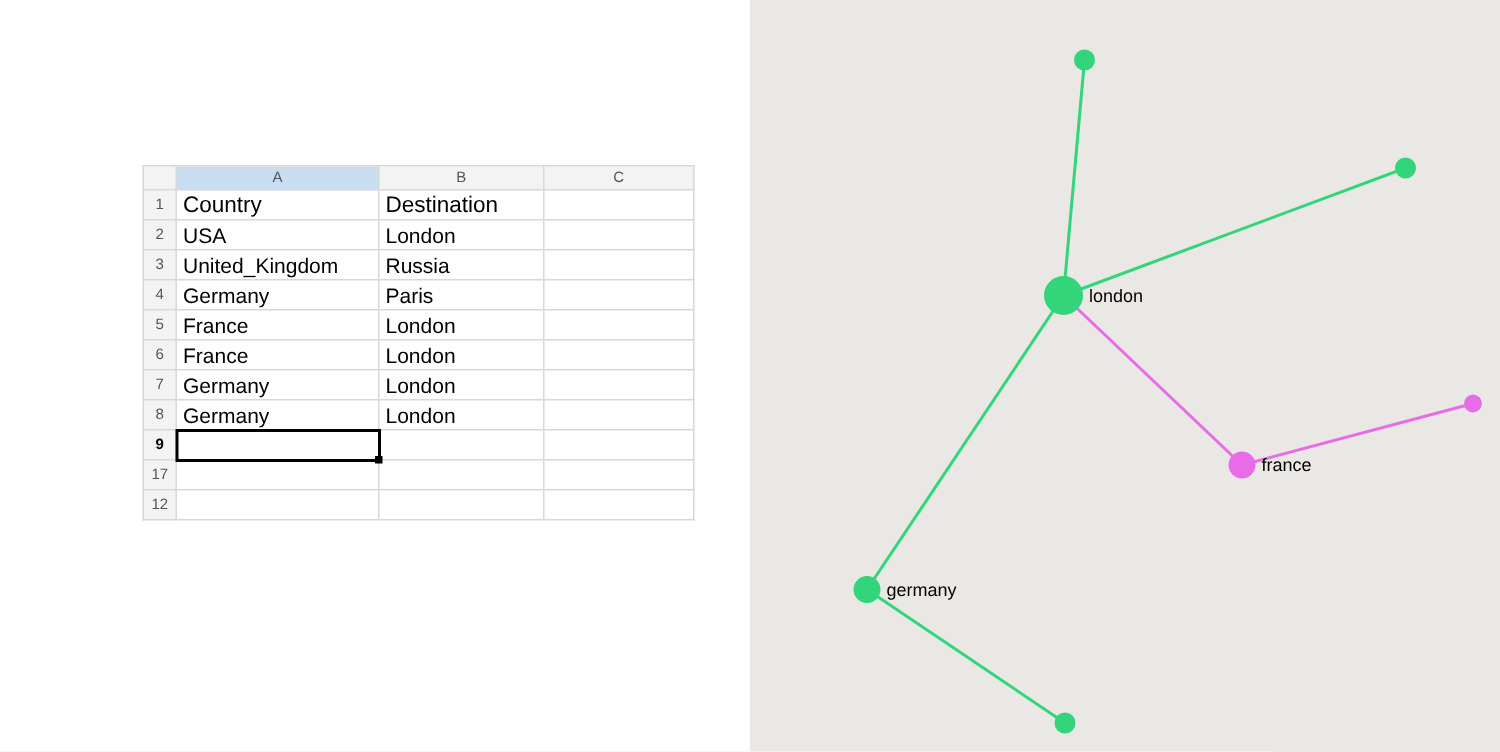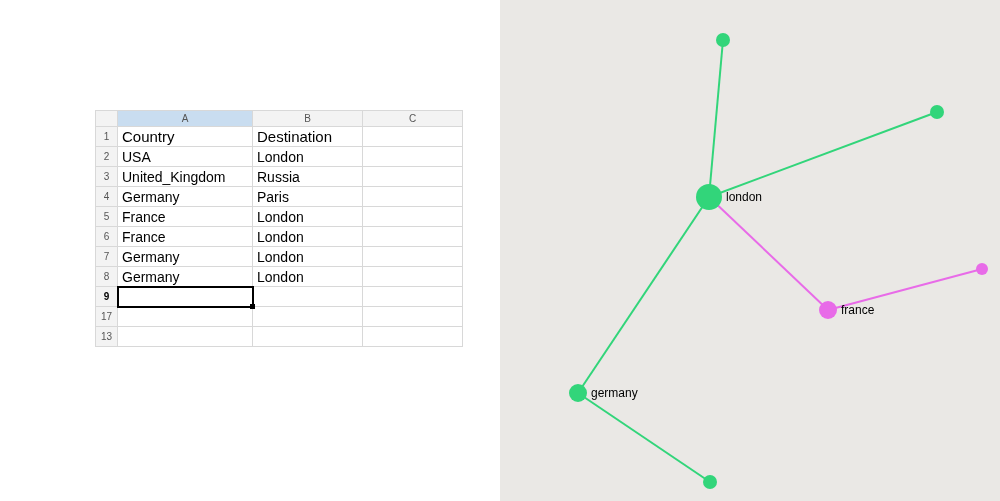--- a/index.html
+++ b/index.html
@@ -168,21 +168,21 @@
           <td class="col-b"></td>
           <td class="col-c"></td>
         </tr>
         <tr>
           <td class="rowhead">17</td>
           <td class="col-a"></td>
           <td class="col-b"></td>
           <td class="col-c"></td>
         </tr>
         <tr>
-          <td class="rowhead">13</td>
+          <td class="rowhead">12</td>
           <td class="col-a"></td>
           <td class="col-b"></td>
           <td class="col-c"></td>
         </tr>
       </tbody>
   </table>
 </div>
 
 <div class="right-panel">
   <svg class="edges" id="edges">

